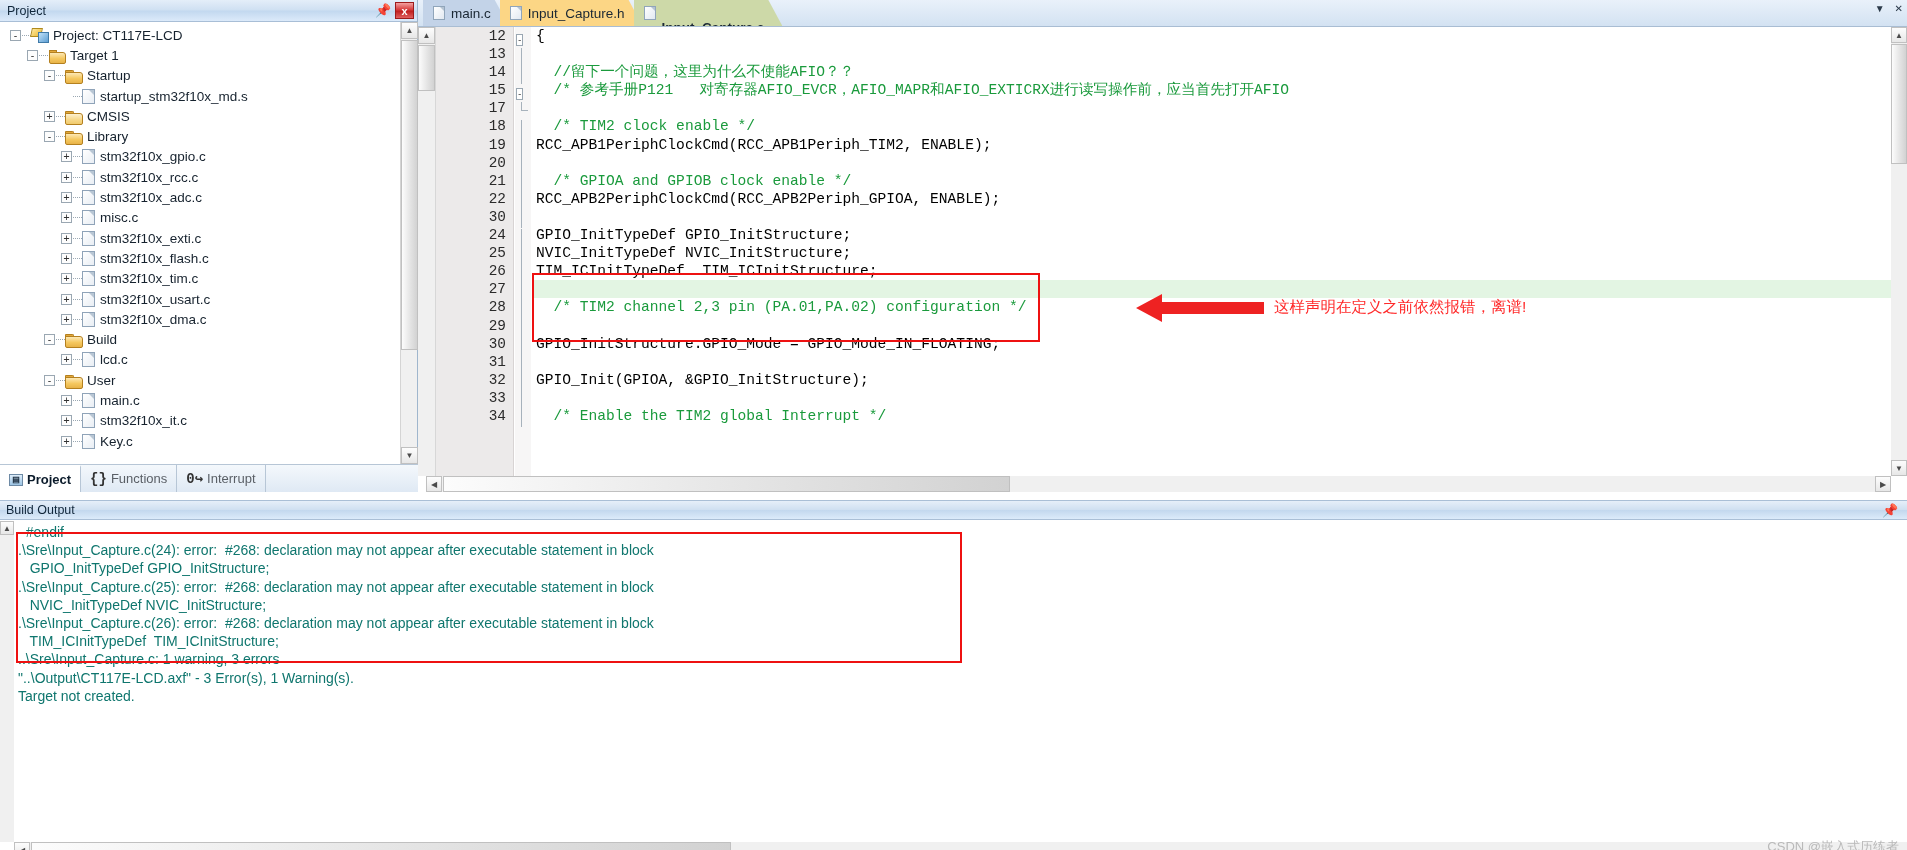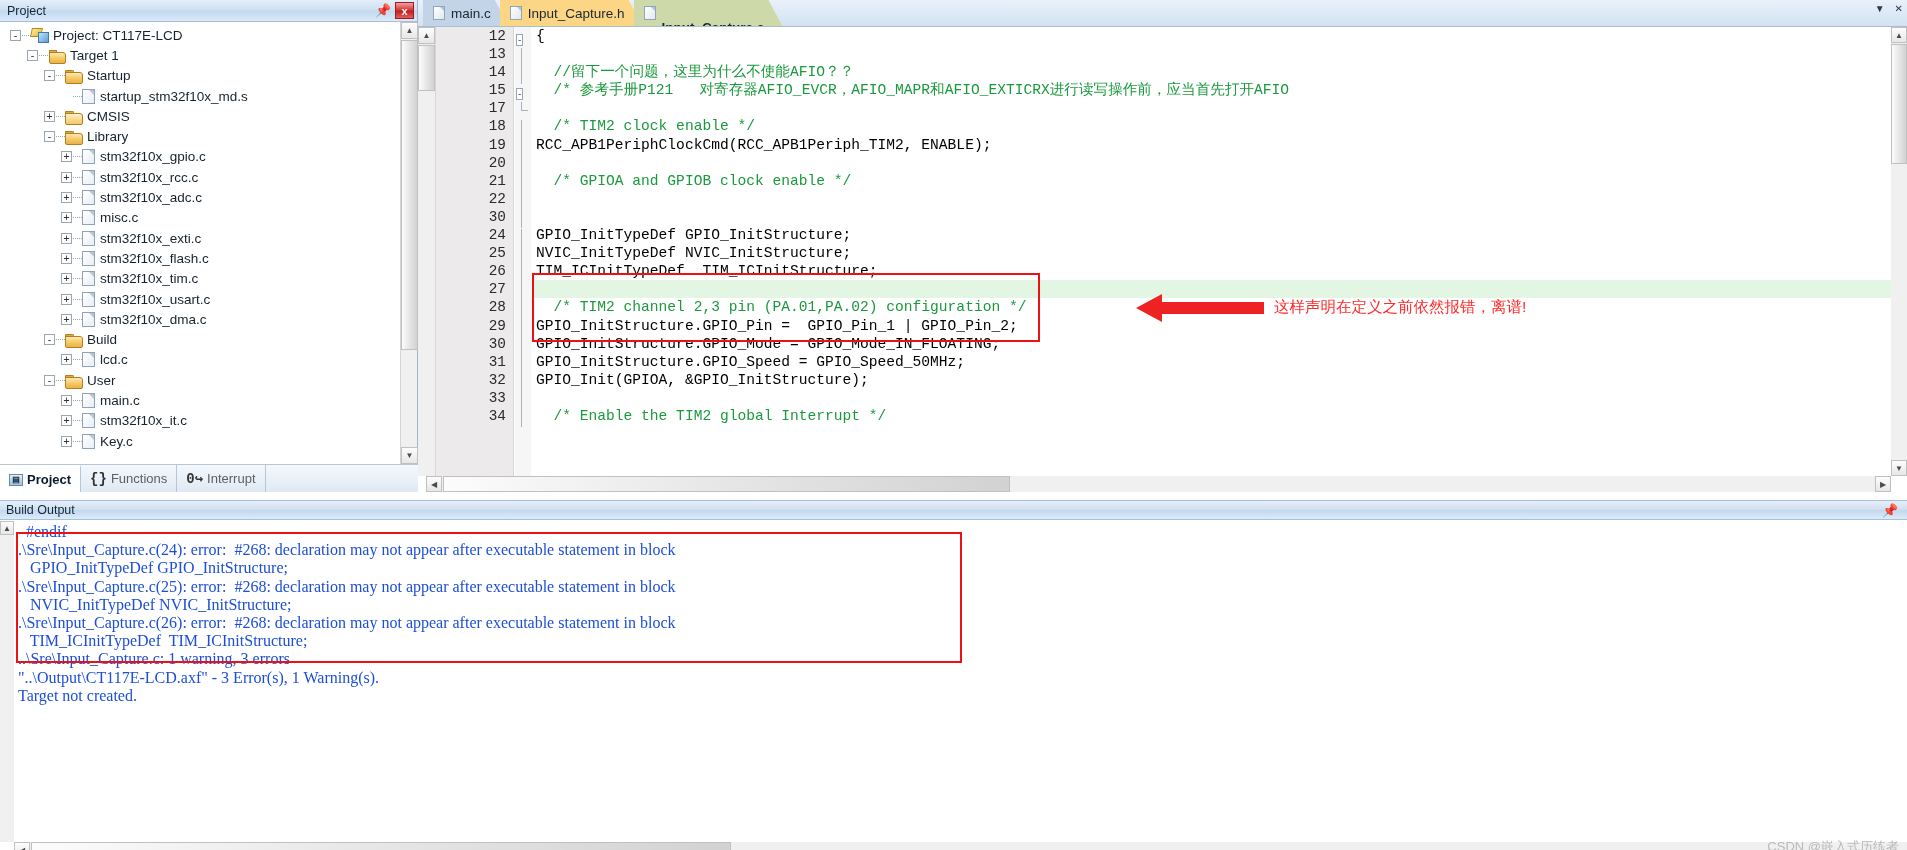--- a/index.html
+++ b/index.html
@@ -276,22 +276,22 @@
   #build-title .pin-btn { position: absolute; right: 8px; top: 1px; }
   #build-body {
     position: absolute; left: 0; top: 21px; right: 0; bottom: 0;
     background: #ffffff;
   }
   #build-left-scroll {
     position: absolute; left: 0; top: 0; width: 14px; bottom: 16px; background: #f0f0f0;
   }
   #build-text {
     position: absolute; left: 14px; top: 2px; right: 0; bottom: 16px;
-    font-family: Liberation Serif, serif; font-size: 16px;
-    color: #1d4ed8; white-space: pre; line-height: 18.2px;
+    font-family: Liberation Sans, sans-serif; font-size: 14px;
+    color: #0f766e; white-space: pre; line-height: 18.2px;
   }
   .brow { height: 18.2px; padding-left: 4px; }
   .strike { text-decoration: line-through; }
   #build-redbox { position: absolute; border: 2px solid #ee1111; pointer-events: none; }
   #build-hscroll {
     position: absolute; left: 14px; right: 0; bottom: 0; height: 16px; background: #f0f0f0;
   }
   #watermark {
     position: absolute; right: 8px; bottom: 2px;
     font-size: 13px; color: #b9b9b9; font-family: "Liberation Sans", sans-serif;
@@ -523,30 +523,30 @@
         <div id="code-lines">
             <div class="crow"><span class="lno">12</span><span class="fold"><span class="box">-</span></span><span class="ctext"><span>{</span></span></div>
             <div class="crow"><span class="lno">13</span><span class="fold"><span class="line"></span></span><span class="ctext"></span></div>
             <div class="crow"><span class="lno">14</span><span class="fold"><span class="line"></span></span><span class="ctext"><span class="cmt">  //留下一个问题，这里为什么不使能AFIO？？</span></span></div>
             <div class="crow"><span class="lno">15</span><span class="fold"><span class="box">-</span></span><span class="ctext"><span class="cmt">  /* 参考手册P121   对寄存器AFIO_EVCR，AFIO_MAPR和AFIO_EXTICRX进行读写操作前，应当首先打开AFIO</span></span></div>
             <div class="crow"><span class="lno">17</span><span class="fold"><span class="line" style="height: 9px;"></span><span class="tick"></span></span><span class="ctext"></span></div>
             <div class="crow"><span class="lno">18</span><span class="fold"><span class="line"></span></span><span class="ctext"><span class="cmt">  /* TIM2 clock enable */</span></span></div>
             <div class="crow"><span class="lno">19</span><span class="fold"><span class="line"></span></span><span class="ctext"><span>RCC_APB1PeriphClockCmd(RCC_APB1Periph_TIM2, ENABLE);</span></span></div>
             <div class="crow"><span class="lno">20</span><span class="fold"><span class="line"></span></span><span class="ctext"></span></div>
             <div class="crow"><span class="lno">21</span><span class="fold"><span class="line"></span></span><span class="ctext"><span class="cmt">  /* GPIOA and GPIOB clock enable */</span></span></div>
-            <div class="crow"><span class="lno">22</span><span class="fold"><span class="line"></span></span></div>
+            <div class="crow"><span class="lno">22</span><span class="fold"><span class="line"></span></span><span class="ctext"><span>RCC_APB2PeriphClockCmd(RCC_APB2Periph_GPIOA, ENABLE);</span></span></div>
             <div class="crow"><span class="lno">30</span><span class="fold"><span class="line"></span></span><span class="ctext"></span></div>
             <div class="crow"><span class="lno">24</span><span class="fold"><span class="line"></span></span><span class="ctext"><span>GPIO_InitTypeDef GPIO_InitStructure;</span></span></div>
             <div class="crow"><span class="lno">25</span><span class="fold"><span class="line"></span></span><span class="ctext"><span>NVIC_InitTypeDef NVIC_InitStructure;</span></span></div>
             <div class="crow"><span class="lno">26</span><span class="fold"><span class="line"></span></span><span class="ctext"><span>TIM_ICInitTypeDef  TIM_ICInitStructure;</span></span></div>
             <div class="crow"><div class="hl-row" style="top: 0px;"></div><span class="lno">27</span><span class="fold"><span class="line"></span></span><span class="ctext"></span></div>
             <div class="crow"><span class="lno">28</span><span class="fold"><span class="line"></span></span><span class="ctext"><span class="cmt">  /* TIM2 channel 2,3 pin (PA.01,PA.02) configuration */</span></span></div>
-            <div class="crow"><span class="lno">29</span><span class="fold"><span class="line"></span></span><span class="ctext"><span>GPIO_InitStructure.GPIO_Pin =  GPIO_Pin_1 | GPIO_Pin_2;</span></span></div>
+            <div class="crow"><span class="lno">29</span><span class="fold"><span class="line"></span></span></div>
             <div class="crow"><span class="lno">30</span><span class="fold"><span class="line"></span></span><span class="ctext"><span>GPIO_InitStructure.GPIO_Mode = GPIO_Mode_IN_FLOATING;</span></span></div>
-            <div class="crow"><span class="lno">31</span><span class="fold"><span class="line"></span></span><span class="ctext"><span>GPIO_InitStructure.GPIO_Speed = GPIO_Speed_50MHz;</span></span></div>
+            <div class="crow"><span class="lno">31</span><span class="fold"><span class="line"></span></span></div>
             <div class="crow"><span class="lno">32</span><span class="fold"><span class="line"></span></span><span class="ctext"><span>GPIO_Init(GPIOA, &amp;GPIO_InitStructure);</span></span></div>
             <div class="crow"><span class="lno">33</span><span class="fold"><span class="line"></span></span><span class="ctext"></span></div>
             <div class="crow"><span class="lno">34</span><span class="fold"><span class="line"></span></span><span class="ctext"><span class="cmt">  /* Enable the TIM2 global Interrupt */</span></span></div>
           </div>
 
         <div id="code-redbox" style="left: 96px; top: 246.4px; width: 508px; height: 68.3px; border-color: rgb(238, 17, 17);"></div>
 
         <svg id="code-arrow" width="130" height="36" style="left: 700px; top: 262.55px;">
           <defs></defs>
           <polygon points="0,18 26,4 26,12 128,12 128,24 26,24 26,32" fill="#ee2222"></polygon>

